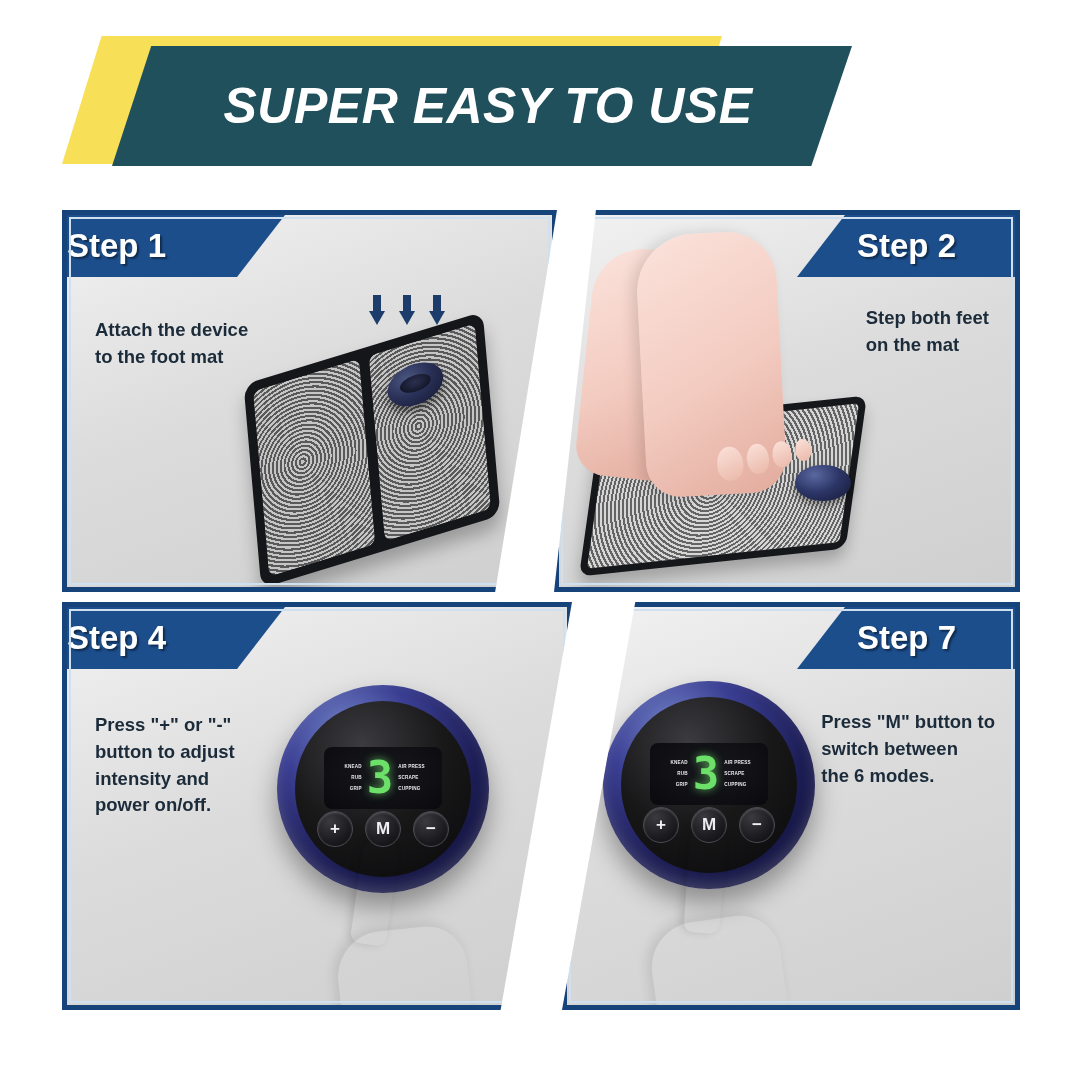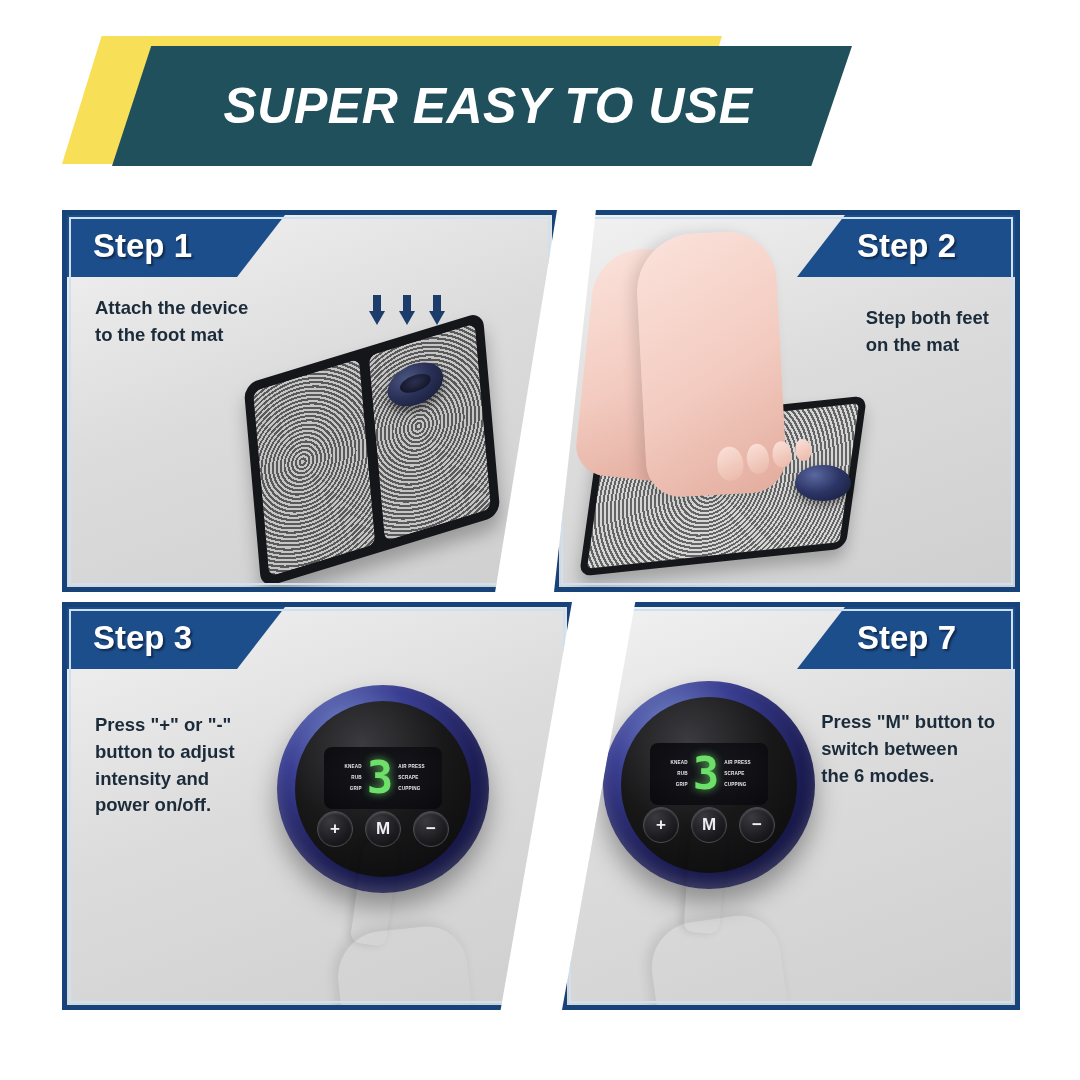--- a/index.html
+++ b/index.html
@@ -84,21 +84,20 @@
   .step-tab {
     position: absolute; top: 0;
     height: 62px;
     background: #1C4E8C;
     display: flex; align-items: center;
     z-index: 5;
   }
   .step-tab.left {
     left: 0; width: 218px;
     clip-path: polygon(0 0, 100% 0, 78% 100%, 0 100%);
-    padding-left: 26px;
   }
   .step-tab.right {
     right: 0; width: 218px;
     clip-path: polygon(22% 0, 100% 0, 100% 100%, 0 100%);
     padding-left: 60px;
     text-align: center;
   }
   .step-tab .step-label {
     color: #ffffff;
     font-size: 33px;
@@ -110,21 +109,21 @@
   
   .caption {
     position: absolute;
     color: #1B2B3A;
     font-size: 18.5px;
     font-weight: bold;
     line-height: 1.45;
     z-index: 4;
     white-space: pre-line;
   }
-  #cap1 { left: 28px; top: 80px; }
+  #cap1 { left: 28px; top: 102px; }
   #cap2 { right: 26px; top: 90px; text-align: left; }
   #cap3 { left: 28px; top: 105px; }
   #cap4 { right: 20px; top: 102px; text-align: left; }
 
   
   .mat-scene { position: absolute; left: 150px; top: 80px; width: 340px; height: 300px; z-index: 2; }
   .mat-body {
     position: absolute; left: 30px; top: 55px;
     width: 250px; height: 200px;
     background: #14161a;
@@ -333,21 +332,21 @@
           <div class="toe" style="width:19px;height:26px;"></div>
           <div class="toe" style="width:16px;height:22px;"></div>
         </div>
       </div>
     </div>
 
     <div class="panel" id="panel3">
       <div class="panel-inner-line"></div>
 
       <div class="step-tab left">
-        <span class="step-label">Step 3</span>
+        <span class="step-label">Step 4</span>
       </div>
 
       <div class="caption" id="cap3">Press "+" or "-"
 button to adjust
 intensity and
 power on/off.</div>
 
       <div class="dev-scene" id="dev3">
         <div class="dev-ring">
           <div class="dev-face">

